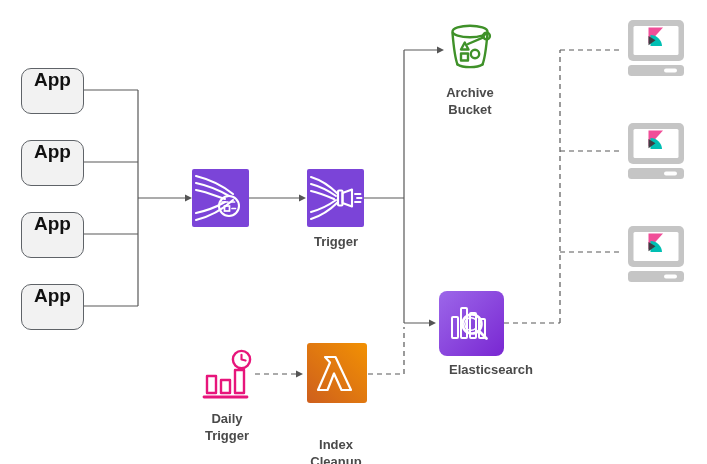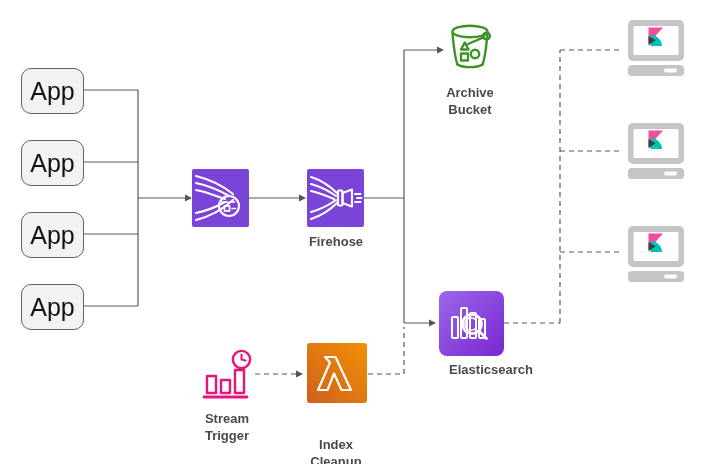--- a/index.html
+++ b/index.html
@@ -2,22 +2,22 @@
 <html><head>
 <meta charset="utf-8">
 <style>
   html,body{margin:0;padding:0;background:#fff;}
   #canvas{position:relative;width:707px;height:464px;background:#fff;overflow:hidden;
           font-family:"Liberation Sans", sans-serif;}
   svg{display:block;}
   #wires{position:absolute;left:0;top:0;z-index:1;}
   .node{position:absolute;z-index:2;}
   .app-box{position:absolute;left:21px;width:61px;height:44px;background:#F2F2F2;
-           border:1px solid #5f6368;border-radius:10px;display:flex;align-items:center;
-           justify-content:center;font-size:25px;color:#111;z-index:2;}
+           border:1px solid #5f6368;border-radius:10px;display:flex;
+           justify-content:center;font-size:19px;color:#111;z-index:2;font-weight:bold;}
   .label{position:absolute;z-index:2;font-size:13px;font-weight:bold;color:#4A4A4A;
          text-align:center;line-height:17px;}
   .sq{position:absolute;display:block;}
 </style>
 </head>
 <body>
 
 <div id="canvas">
 
   <svg id="wires" width="707" height="464" viewBox="0 0 707 464">
@@ -86,21 +86,21 @@
         <path d="M4,15 C15,18 22,22 29,27"></path>
         <path d="M4,22 C13,24 20,27 27,30"></path>
         <path d="M4,50 C17,46 24,40 31,33"></path>
         <path d="M4,43 C15,40 22,36 29,31"></path>
         <rect x="31" y="21.5" width="4.5" height="15" rx="1"></rect>
         <path d="M35.5,24 L45,20.5 L45,37.5 L35.5,34 Z" stroke-linejoin="round"></path>
         <path d="M48,25 h5.5 M50,29 h4.5 M48,33 h5.5" stroke-width="1.9"></path>
       </g>
     </svg>
   </div>
-  <div class="label" style="left:291px;top:233px;width:90px">Firehose</div>
+  <div class="label" style="left:291px;top:233px;width:90px">Trigger</div>
 
   <div class="node" style="left:445px;top:22px">
     <svg class="sq" width="50" height="54" viewBox="0 0 50 54">
       <g stroke="#3F9129" stroke-width="2.4" fill="none" stroke-linecap="round" stroke-linejoin="round">
         <ellipse cx="25" cy="9.5" rx="17.5" ry="5.8"></ellipse>
         <path d="M7.5,11 C8.5,23 10,36 12.5,42.5"></path>
         <path d="M42.5,11 C41.5,23 40,36 37.5,42.5"></path>
         <path d="M12.5,42.5 A14,4.8 0 0 0 37.5,42.5"></path>
         <path d="M16,27.5 h7.5 L19.75,20.5 Z"></path>
         <rect x="16" y="31.5" width="7" height="7"></rect>
@@ -139,21 +139,21 @@
       <g stroke="#E7157B" stroke-width="2.4" fill="none" stroke-linecap="round" stroke-linejoin="round">
         <path d="M3,50 H46" stroke-width="2.8"></path>
         <rect x="6" y="29" width="9" height="17"></rect>
         <rect x="20" y="33" width="9" height="13"></rect>
         <rect x="34" y="23" width="9" height="23"></rect>
         <circle cx="40.5" cy="12.5" r="8.6" fill="#fff"></circle>
         <path d="M40.5,12.5 V7.8 M40.5,12.5 L44.6,13.6" stroke-width="2.1"></path>
       </g>
     </svg>
   </div>
-  <div class="label" style="left:200px;top:410px;width:54px">Stream Trigger</div>
+  <div class="label" style="left:200px;top:410px;width:54px">Daily Trigger</div>
 
   <div class="node" style="left:307px;top:343px">
     <svg class="sq" width="60" height="60" viewBox="0 0 60 60">
       <defs>
         <linearGradient id="lmg" x1="0" y1="1" x2="1" y2="0">
           <stop offset="0" stop-color="#CE5F1D"></stop>
             <stop offset="1" stop-color="#F29103"></stop>
         </linearGradient>
       </defs>
       <rect x="0" y="0" width="60" height="60" rx="3" fill="url(#lmg)"></rect>

